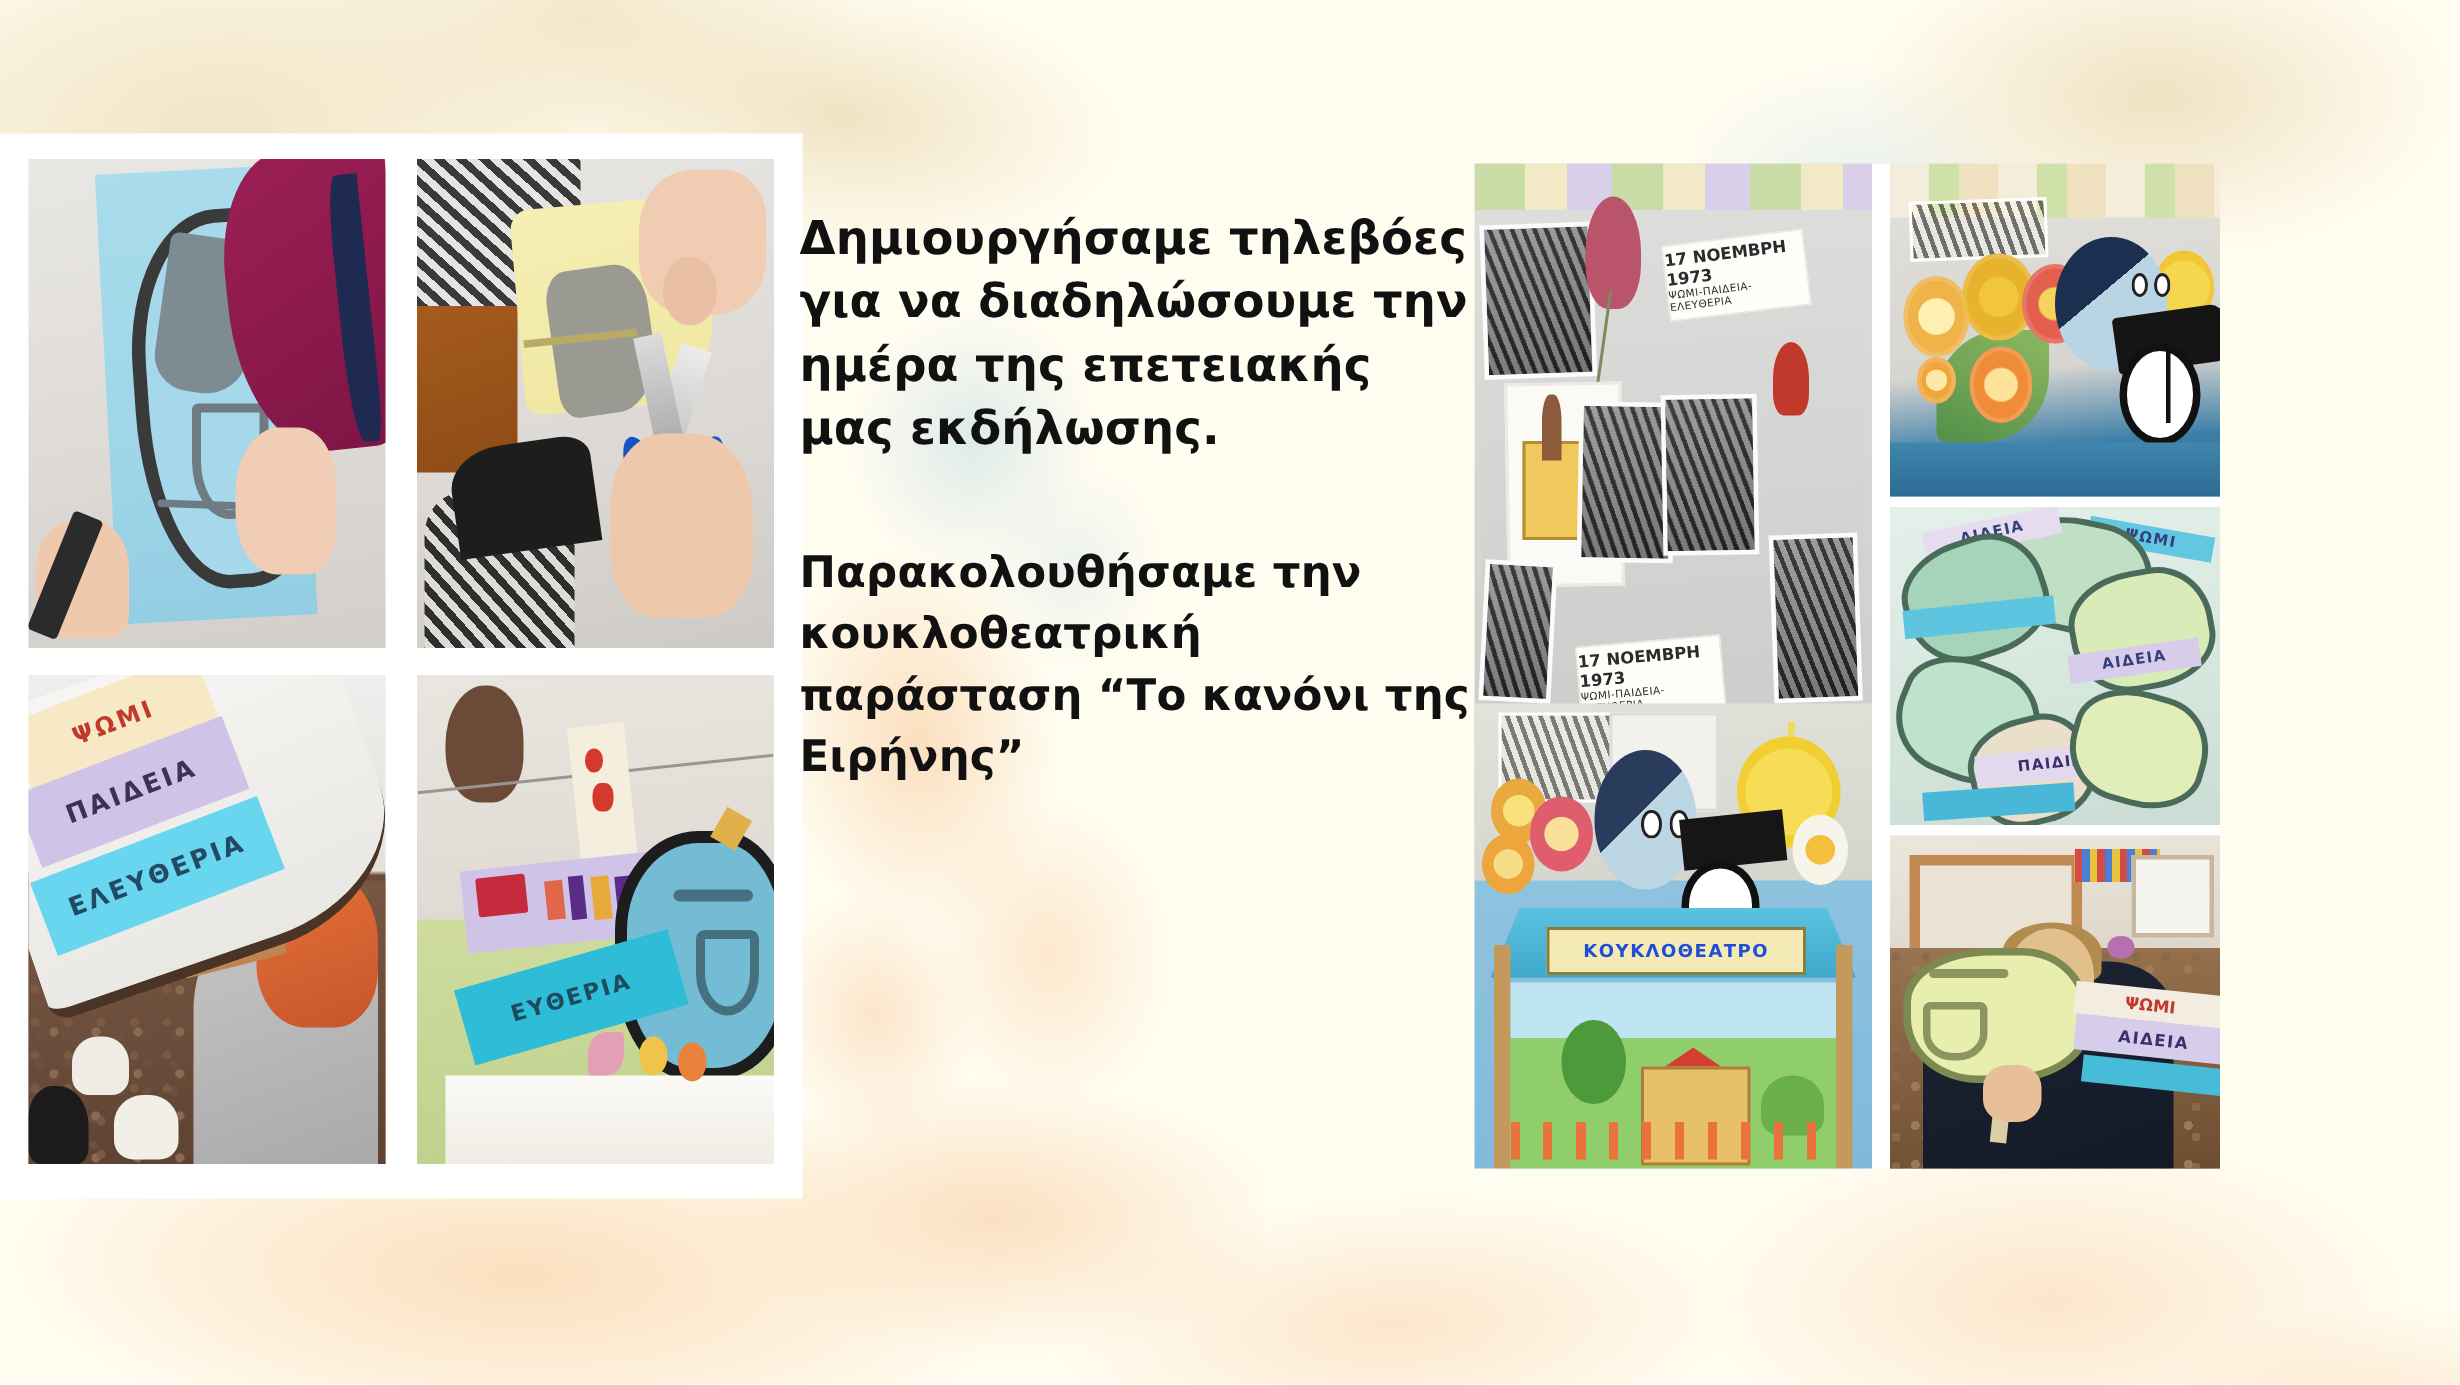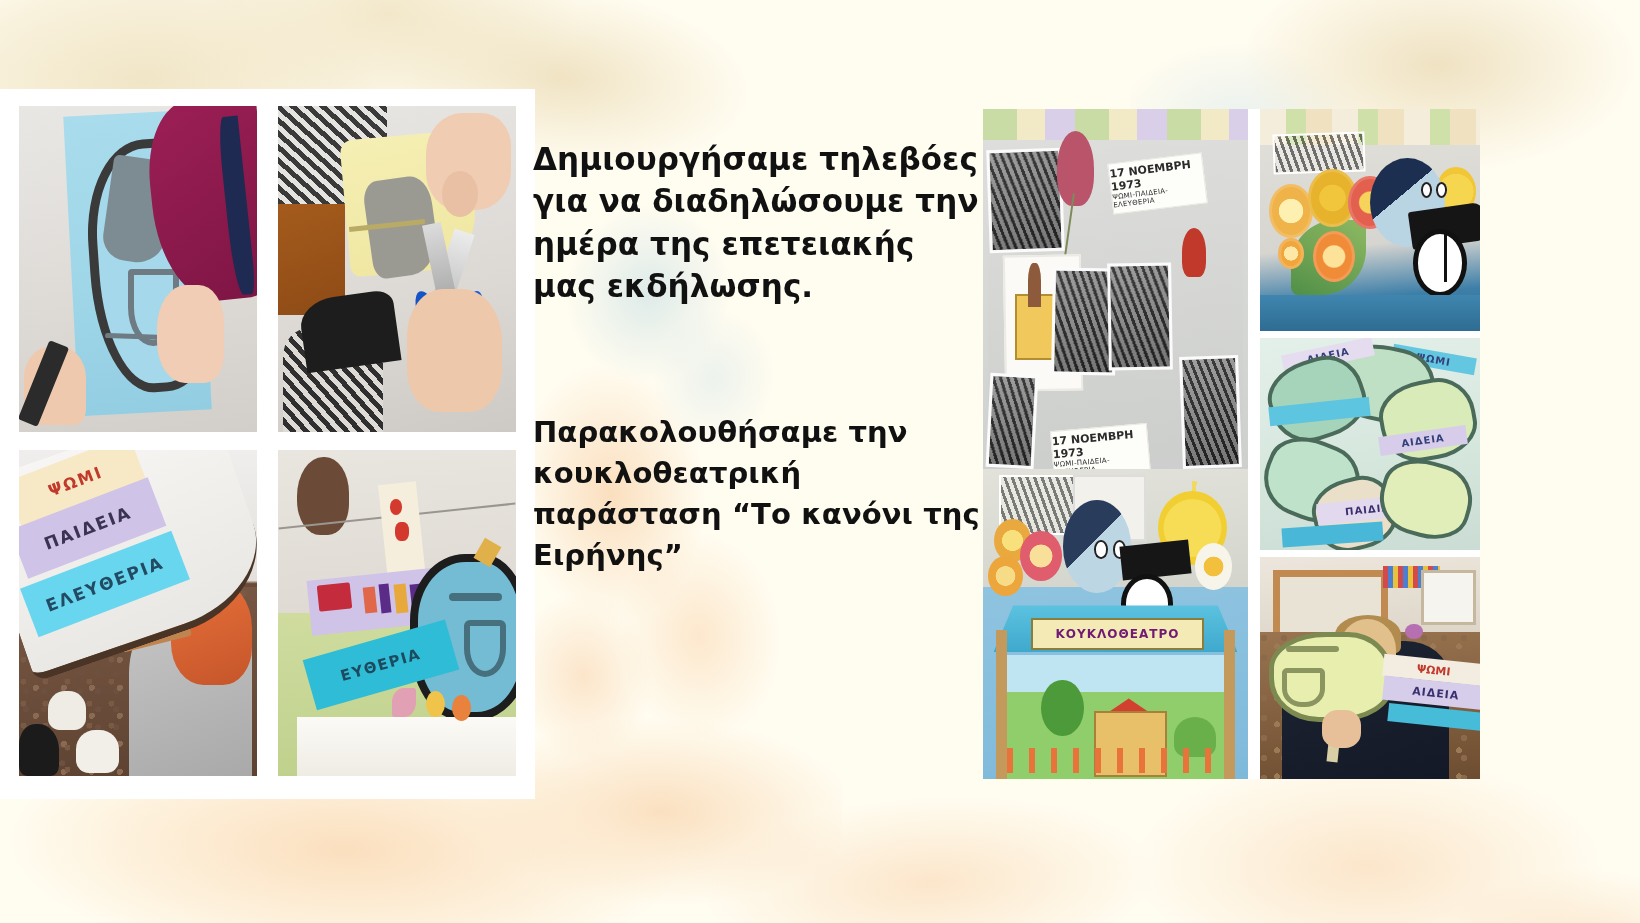--- a/index.html
+++ b/index.html
@@ -131,21 +131,21 @@
   }
   .para {
     font-weight: bold;
     font-size: 31px;
     line-height: 1.37;
     letter-spacing: .1px;
     color: #111111;
     margin: 0;
   }
   .para.second {
-    margin-top: 104px;
+    margin-top: 53px;
     font-size: 29px;
     line-height: 1.42;
   }
 
   
   .ph-inner { position: absolute; inset: 0; }
   .sh { position: absolute; }
 
   
   .p1 { background: linear-gradient(170deg,#e9e7e4 0%, #dedbd7 55%, #d2cfcb 100%); }
@@ -550,21 +550,21 @@
   .r5 .daisy { right: 6%; top: 24%; width: 14%; height: 15%; background: radial-gradient(circle,#f2c03c 32%,#f7f4ea 34%); border-radius:50%; }
   .r5 .stage {
     left: 4%; top: 44%; width: 92%; height: 15%;
     background: linear-gradient(#5cc2e0,#3fa9cd);
     clip-path: polygon(0 100%, 8% 0, 92% 0, 100% 100%);
   }
   .r5 .banner5 {
     left: 18%; top: 48%; width: 64%; height: 9%;
     background: #f3eab6; border: 2px solid #8b7e3c;
     display:flex; align-items:center; justify-content:center;
-    font-weight: bold; font-size: 12px; color: #701a75; letter-spacing: 1px;
+    font-weight: bold; font-size: 12px; color: #1d4ed8; letter-spacing: 1px;
   }
   .r5 .post-l { left: 5%; top: 52%; width: 4%; height: 48%; background: #c49a5c; }
   .r5 .post-r { right: 5%; top: 52%; width: 4%; height: 48%; background: #c49a5c; }
   .r5 .scene {
     left: 9%; top: 60%; width: 82%; height: 40%;
     background: linear-gradient(#bfe4f2 0 30%, #8fce6a 30% 100%);
   }
   .r5 .house { left: 42%; top: 78%; width: 26%; height: 20%; background: #e8c06a; border:2px solid #a9803a; }
   .r5 .roof { left: 40%; top: 74%; width: 30%; height: 7%; background: #d4402f; clip-path: polygon(10% 100%, 50% 0, 90% 100%); }
   .r5 .tree { left: 22%; top: 68%; width: 16%; height: 18%; background: #4c9a3a; border-radius: 50%; }

